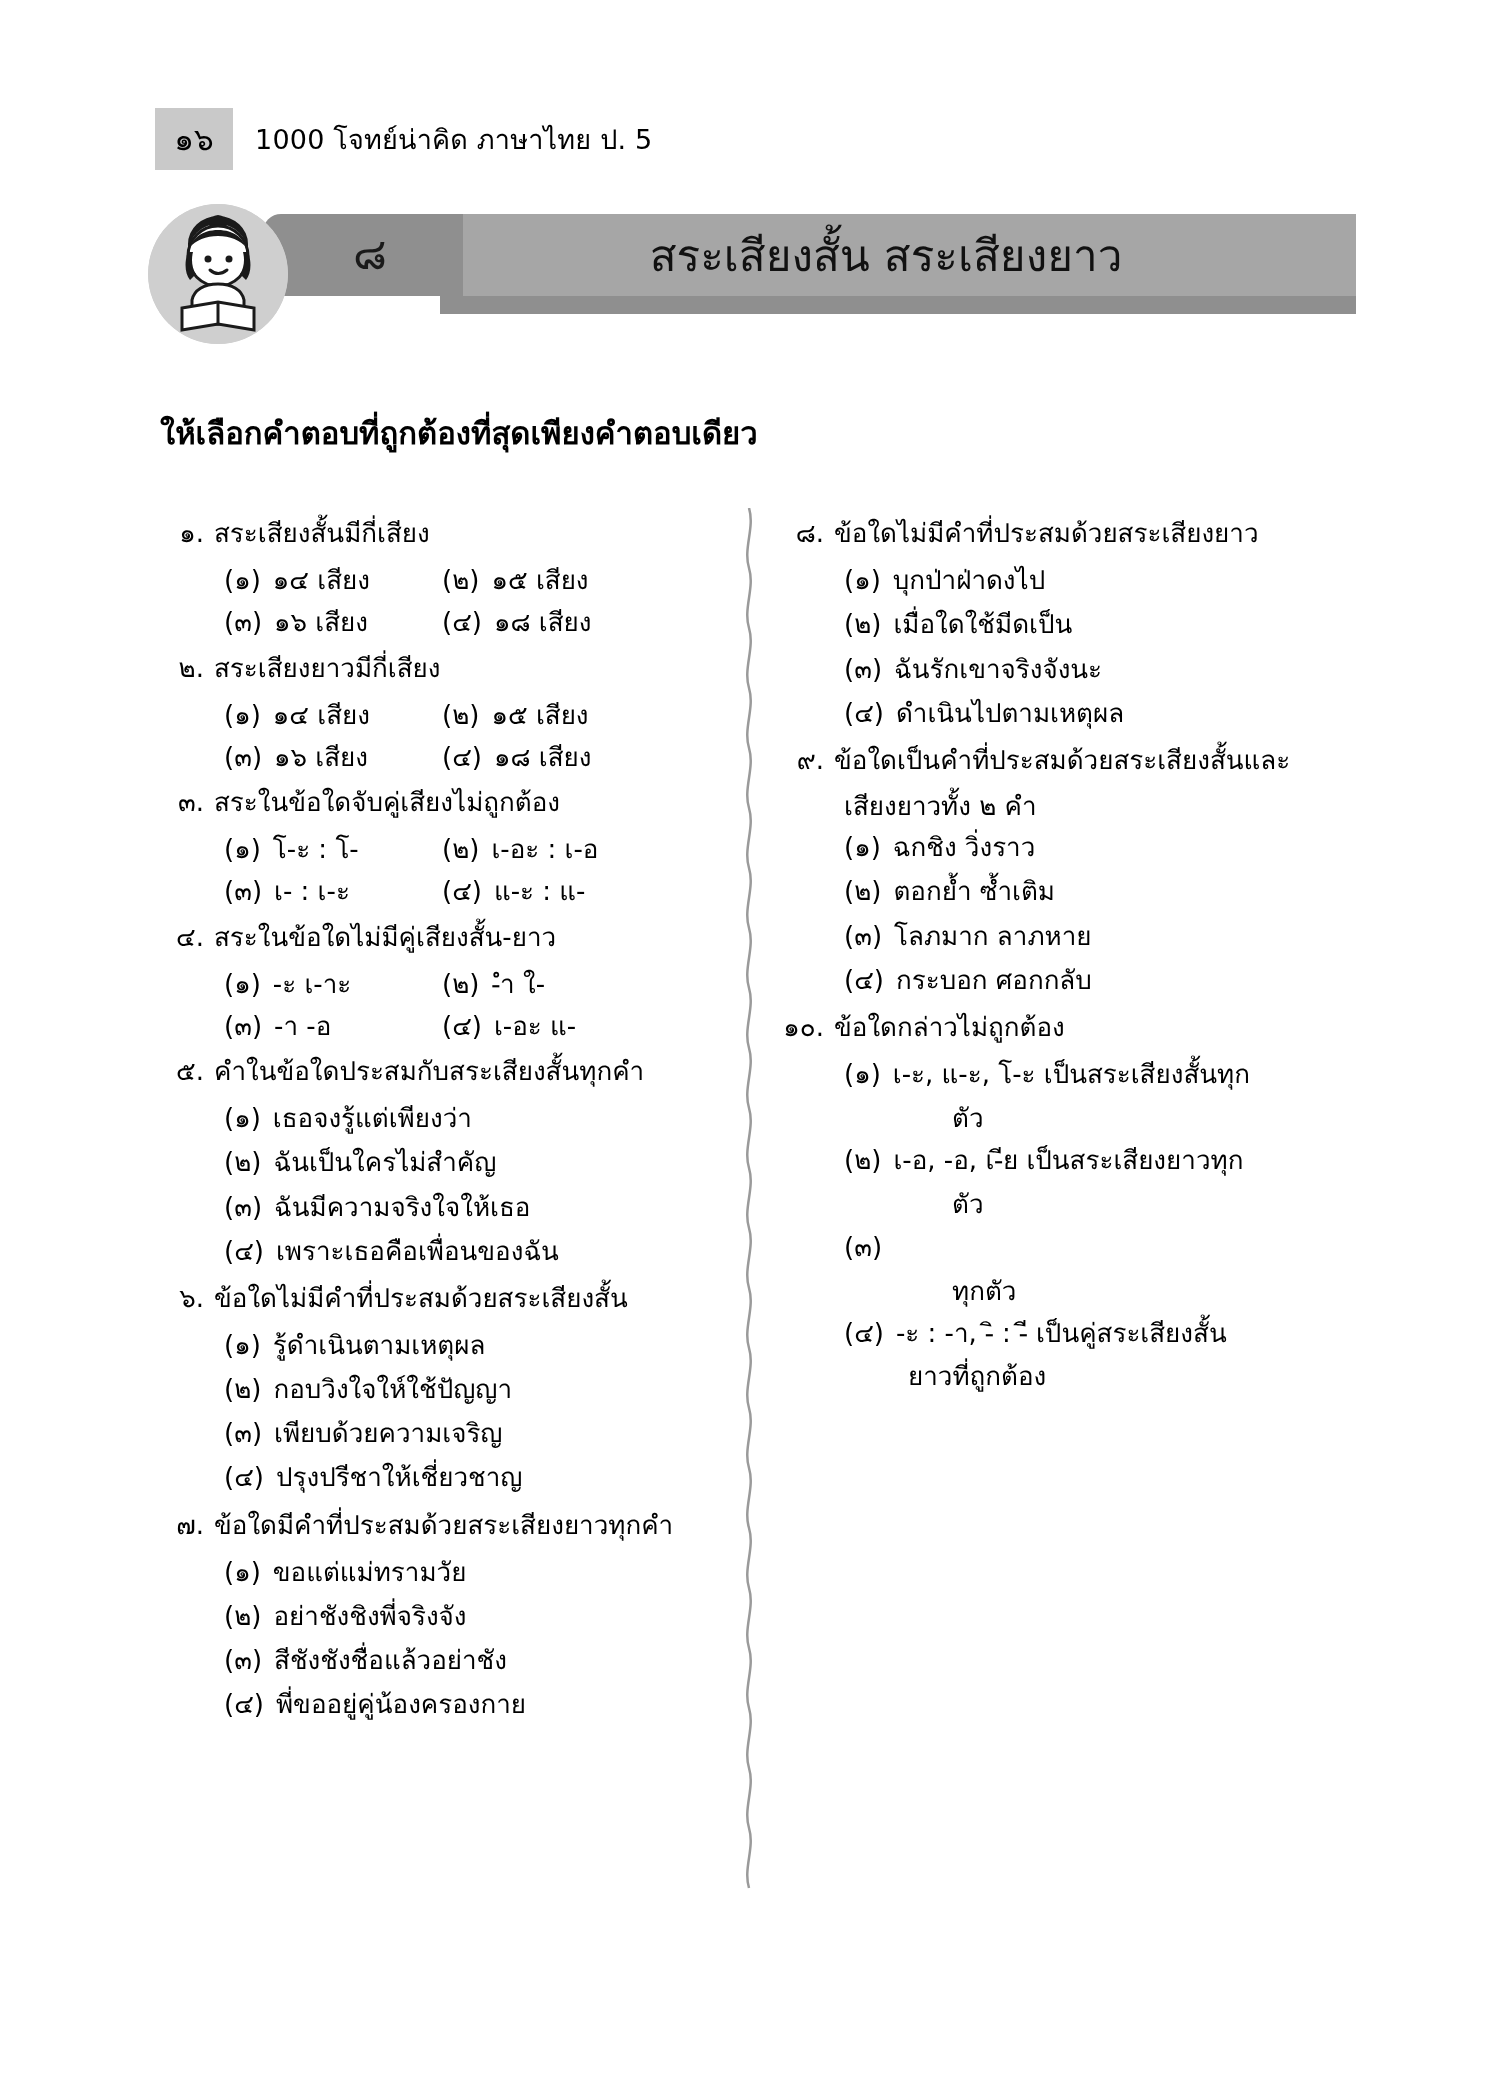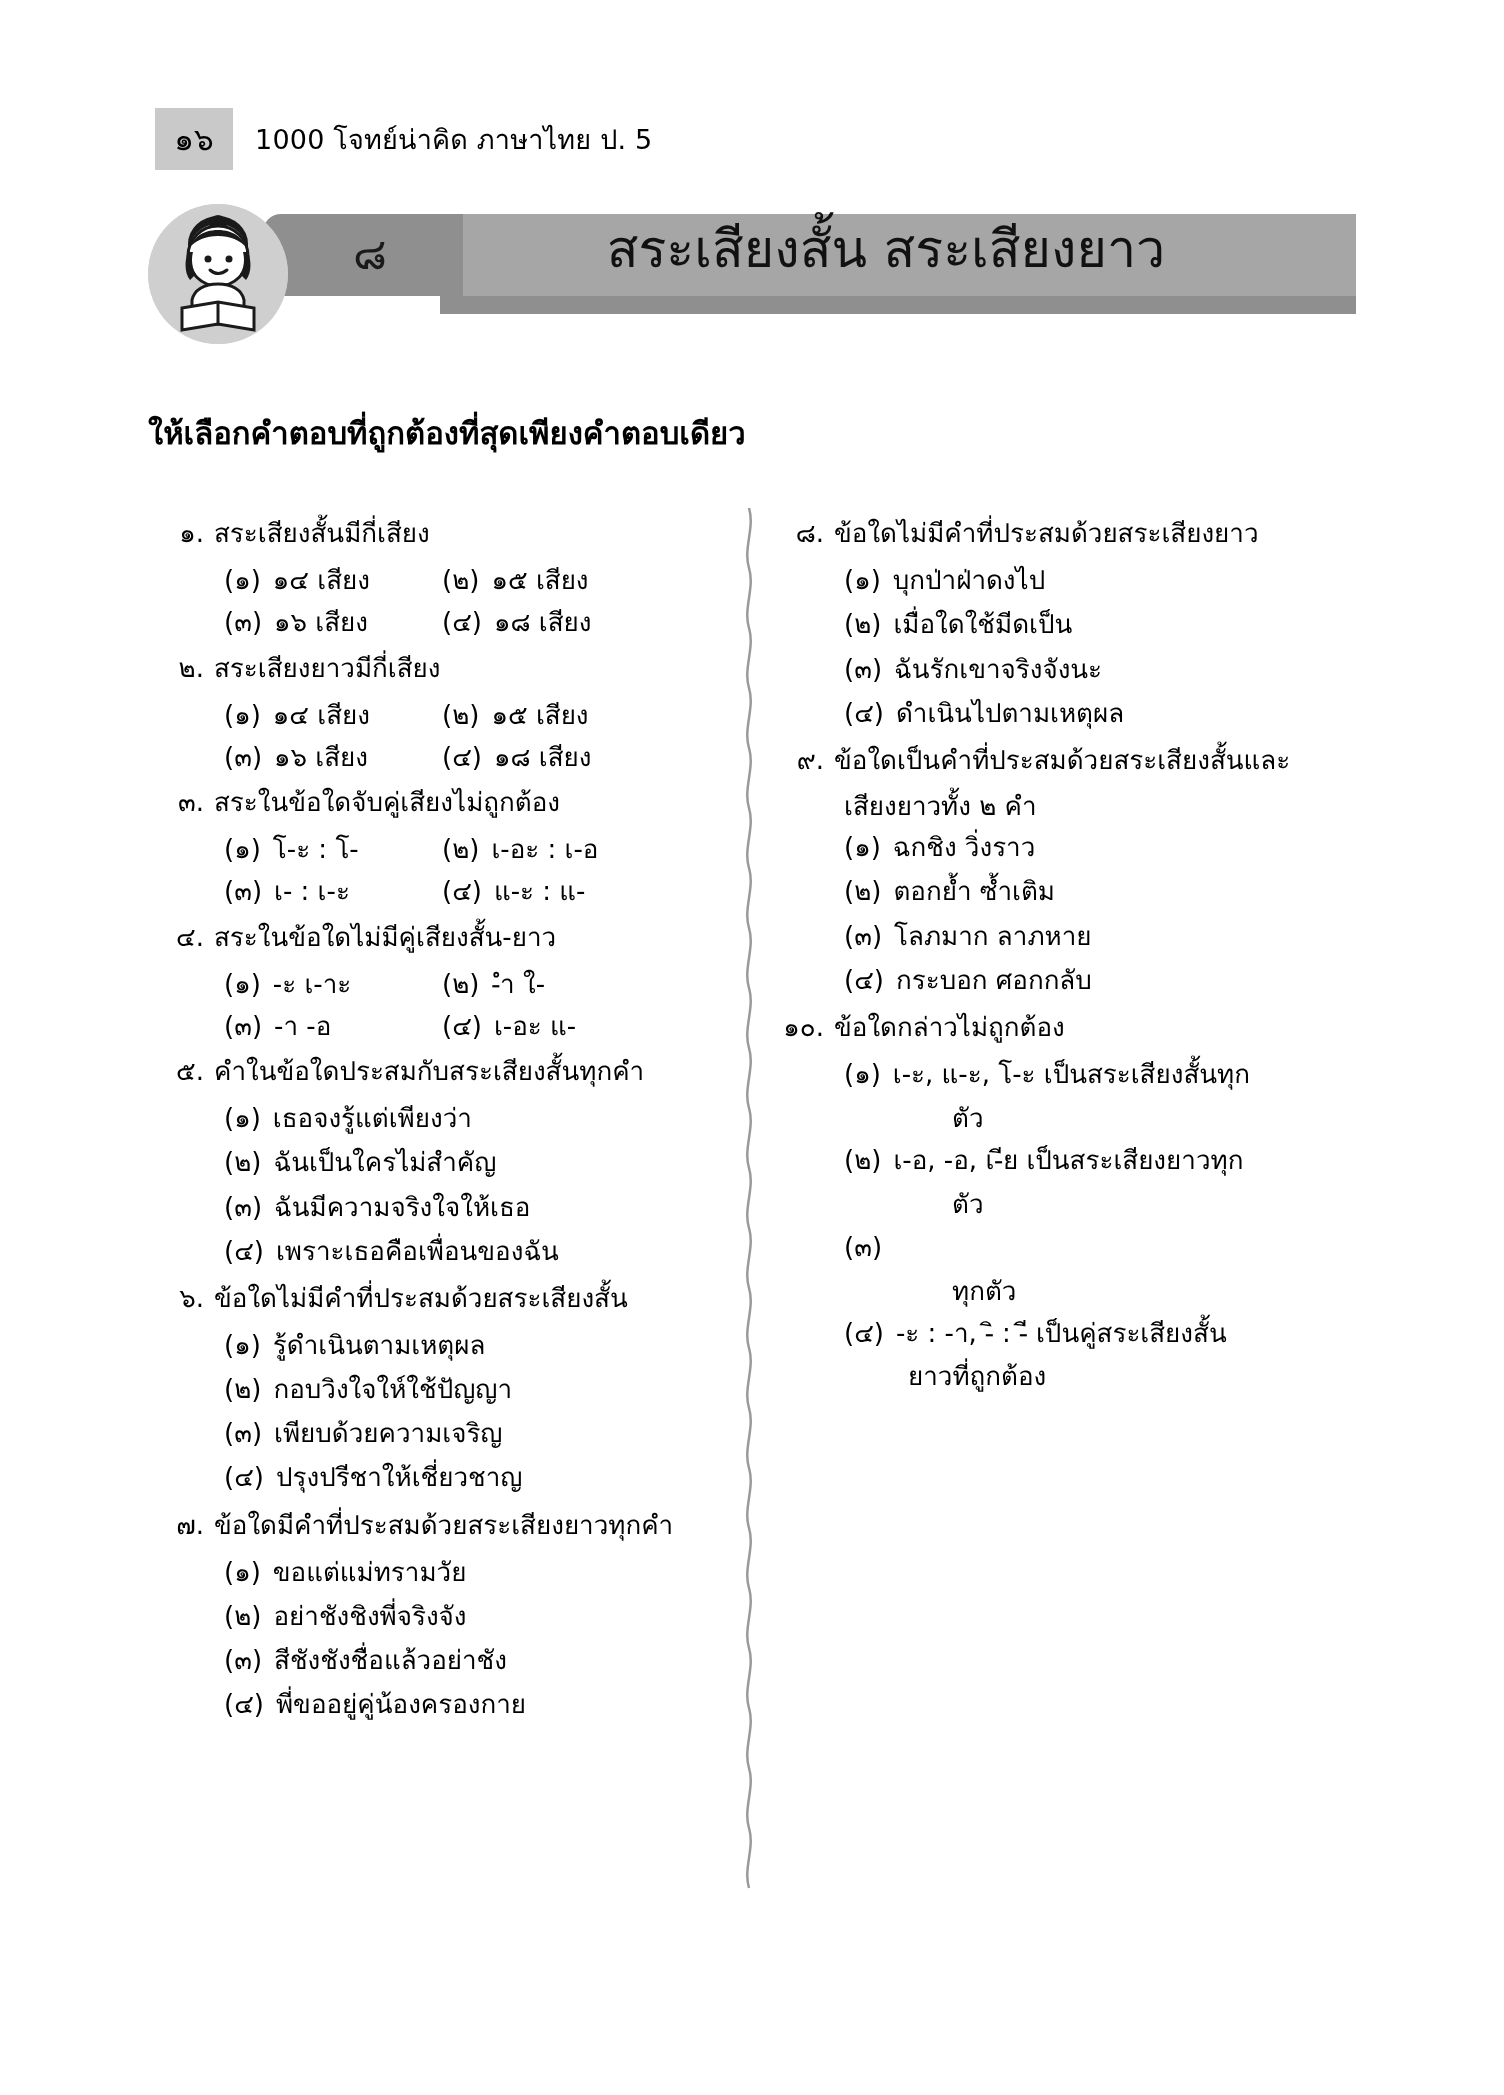--- a/index.html
+++ b/index.html
@@ -84,47 +84,47 @@
   .banner-num {
     position: absolute;
     left: 205px;
     top: 22px;
     font-size: 44px;
     color: #1a1a1a;
   }
   .banner-text {
     position: absolute;
     left: 268px;
-    top: 11px;
+    top: 18px;
     width: 940px;
     height: 82px;
     display: flex;
     align-items: center;
     justify-content: center;
-    font-size: 52px;
+    font-size: 44px;
     color: #111;
   }
 
   
   .avatar-circle {
     position: absolute;
     left: 0px;
     top: 8px;
     width: 140px;
     height: 140px;
     border-radius: 50%;
     background: #cfcfcf;
     overflow: hidden;
   }
 
   
   .instruction {
     position: absolute;
     top: 400px;
-    left: 148px;
+    left: 160px;
     font-size: 31px;
     font-weight: bold;
   }
 
   
   .columns {
     position: absolute;
     top: 505px;
     left: 160px;
     width: 1200px;

